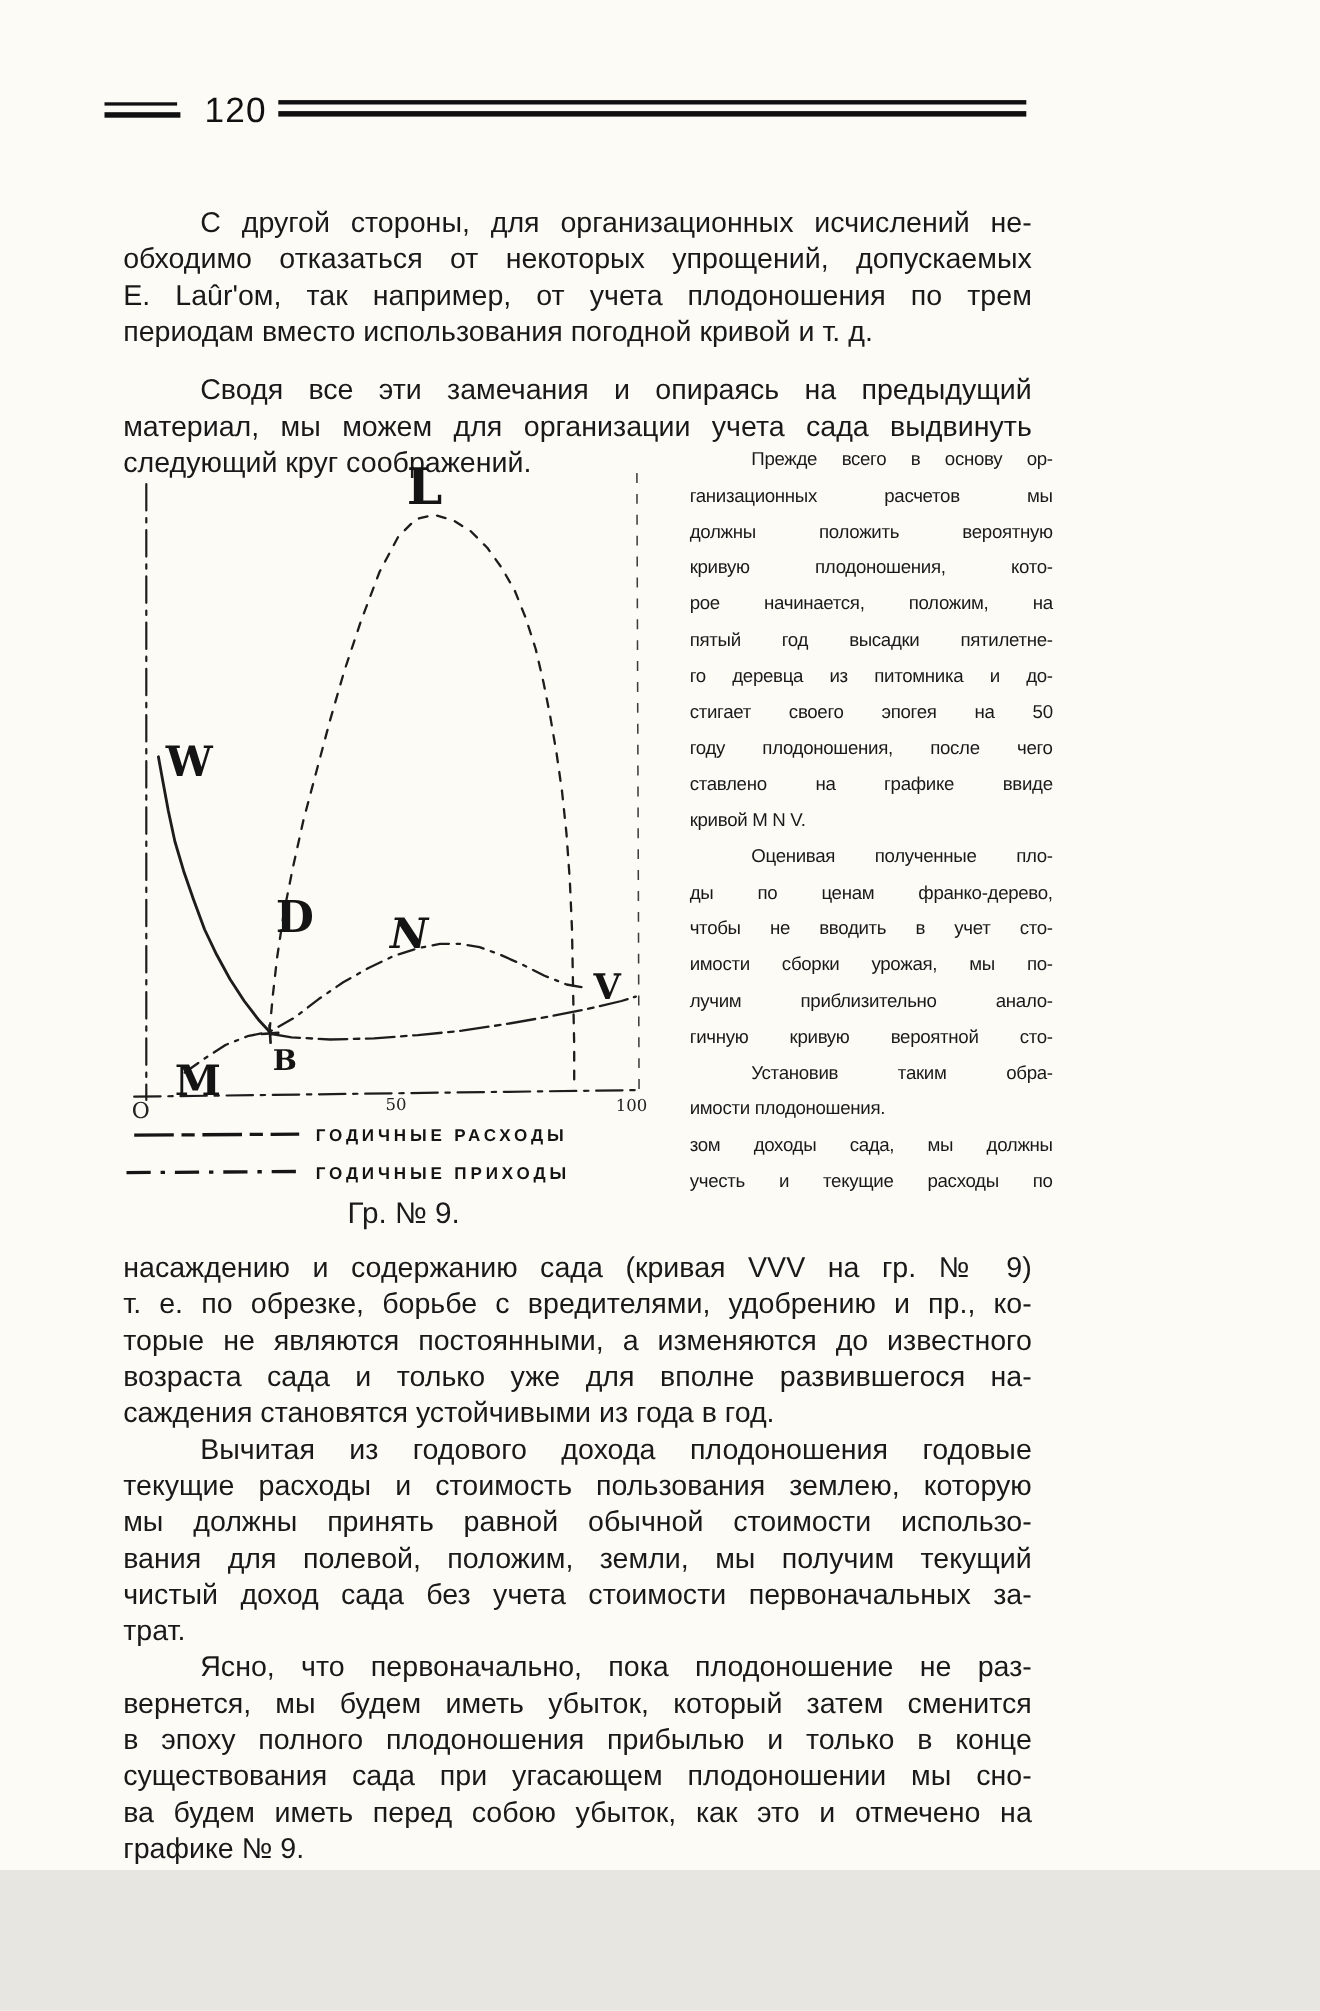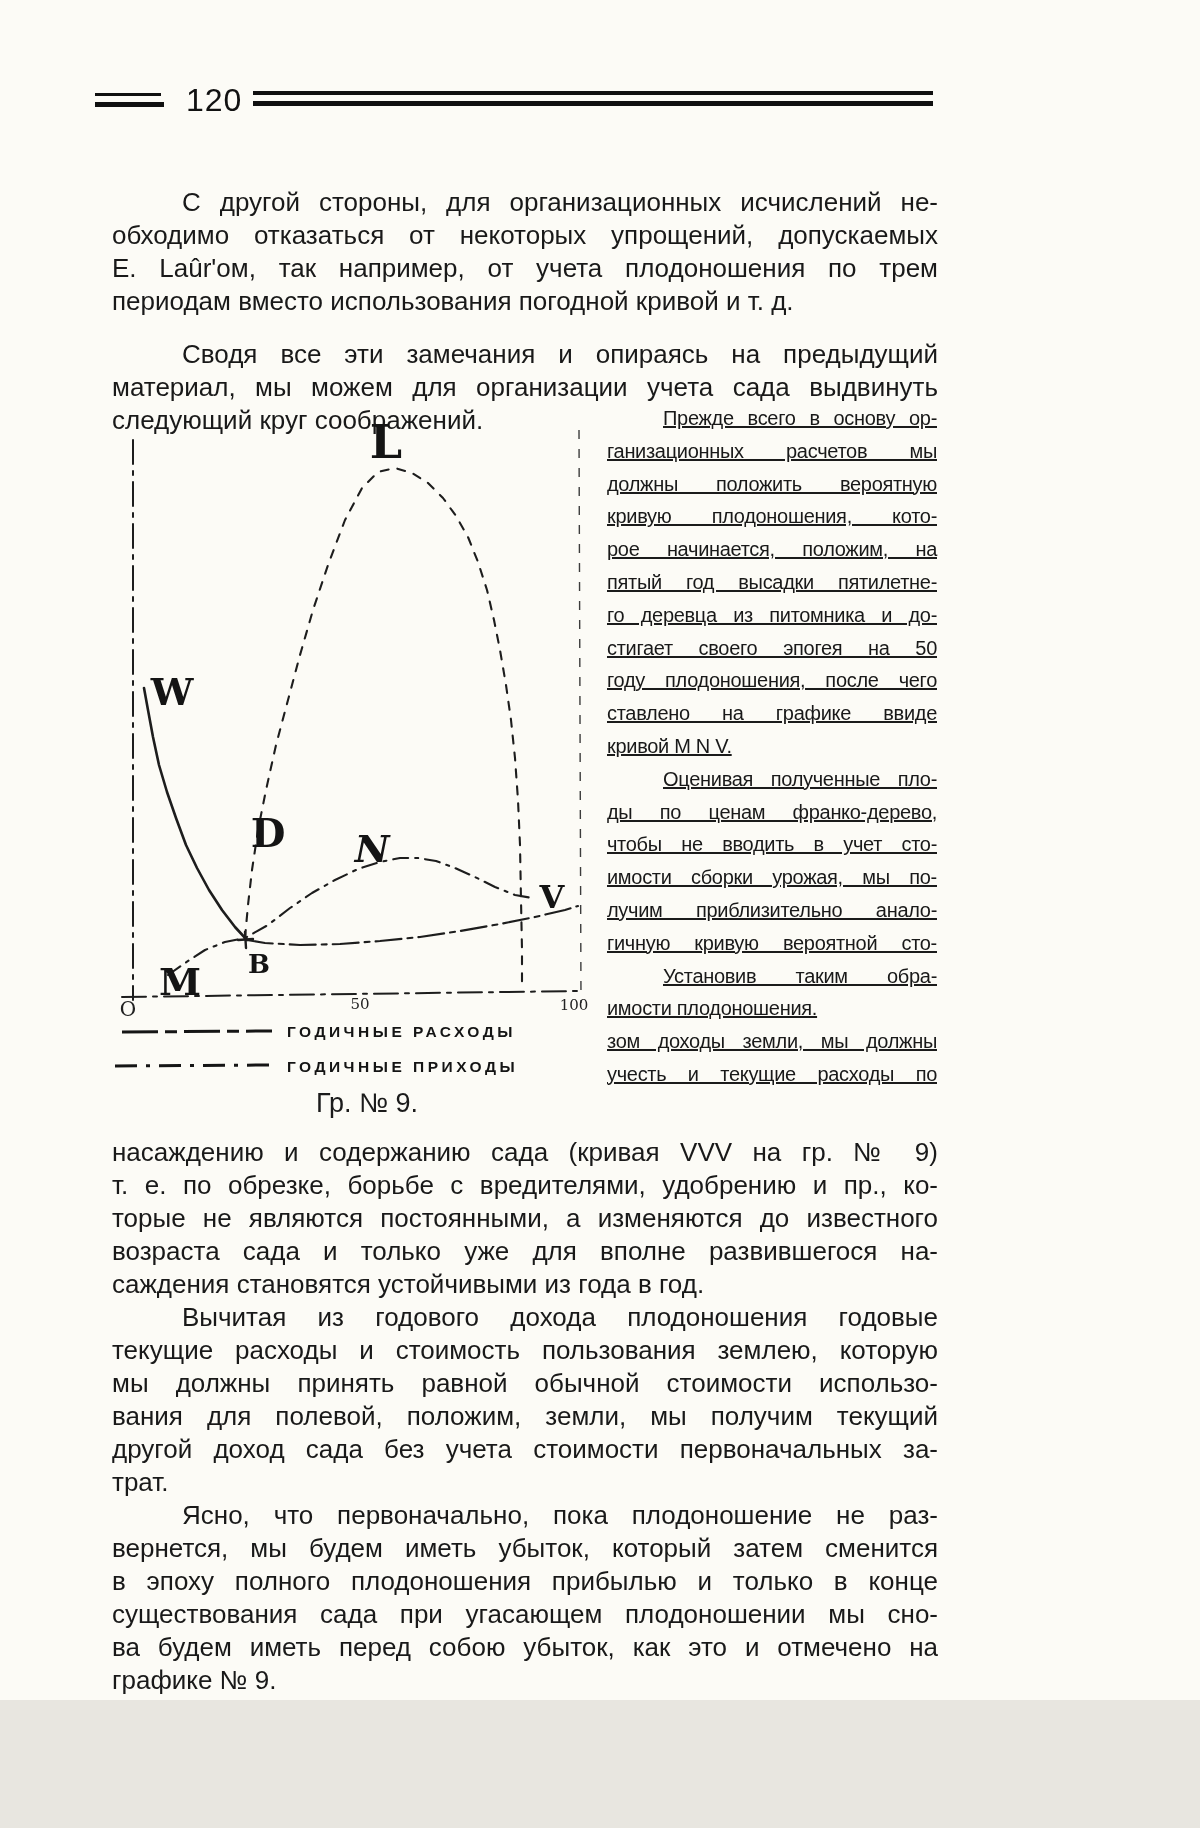--- a/index.html
+++ b/index.html
@@ -18,21 +18,21 @@
   
   .textblock{position:absolute;}
   .textblock .line{
     text-align:justify;text-align-last:justify;
     white-space:normal;color:#191919;
   }
   .textblock .line.par-end{text-align-last:left;}
   .tb-top{left:112px;top:166px;width:826px;font-size:26px;}
   .tb-top .line{height:33px;line-height:33px;}
   .tb-top .line.indent{padding-left:70px;margin-top:20px;}
-  .tb-right{left:607px;top:402px;width:330px;font-size:20px;letter-spacing:-0.3px;text-decoration:underline;}
+  .tb-right{left:627px;top:402px;width:330px;font-size:17px;letter-spacing:-0.3px;}
   .tb-right .line{height:32.8px;line-height:32.8px;}
   .tb-right .line.indent{padding-left:56px;}
   .tb-bottom{left:112px;top:1136px;width:826px;font-size:26px;}
   .tb-bottom .line{height:33px;line-height:33px;}
   .tb-bottom .line.indent{padding-left:70px;}
   
   .figure-wrap{position:absolute;left:95px;top:355px;width:495px;height:775px;}
   .curve{fill:none;stroke:#1d1d1d;stroke-linecap:round;stroke-linejoin:round;}
   .curve.solid{stroke-width:2.6;}
   .curve.longdash{stroke-width:2.1;stroke-dasharray:26 6 5 6;}
@@ -125,36 +125,36 @@
       <div class="line">ставлено на графике ввиде</div>
       <div class="line par-end">кривой M N V.</div>
       <div class="line indent">Оценивая полученные пло-</div>
       <div class="line">ды по ценам франко-дерево,</div>
       <div class="line">чтобы не вводить в учет сто-</div>
       <div class="line">имости сборки урожая, мы по-</div>
       <div class="line">лучим приблизительно анало-</div>
       <div class="line">гичную кривую вероятной сто-</div>
       <div class="line indent">Установив таким обра-</div>
       <div class="line par-end">имости плодоношения.</div>
-      <div class="line">зом доходы земли, мы должны</div>
+      <div class="line">зом доходы сада, мы должны</div>
       <div class="line">учесть и текущие расходы по</div>
     </div>
 
   <div class="textblock tb-bottom">
 
   <div class="line">насаждению и содержанию сада (кривая VVV на гр. № 9)</div>
       <div class="line">т. е. по обрезке, борьбе с вредителями, удобрению и пр., ко-</div>
       <div class="line">торые не являются постоянными, а изменяются до известного</div>
       <div class="line">возраста сада и только уже для вполне развившегося на-</div>
       <div class="line par-end">саждения становятся устойчивыми из года в год.</div>
       <div class="line indent">Вычитая из годового дохода плодоношения годовые</div>
       <div class="line">текущие расходы и стоимость пользования землею, которую</div>
       <div class="line">мы должны принять равной обычной стоимости использо-</div>
       <div class="line">вания для полевой, положим, земли, мы получим текущий</div>
-      <div class="line">другой доход сада без учета стоимости первоначальных за-</div>
+      <div class="line">чистый доход сада без учета стоимости первоначальных за-</div>
       <div class="line par-end">трат.</div>
       <div class="line indent">Ясно, что первоначально, пока плодоношение не раз-</div>
       <div class="line">вернется, мы будем иметь убыток, который затем сменится</div>
       <div class="line">в эпоху полного плодоношения прибылью и только в конце</div>
       <div class="line">существования сада при угасающем плодоношении мы сно-</div>
       <div class="line">ва будем иметь перед собою убыток, как это и отмечено на</div>
       <div class="line par-end">графике № 9.</div>
     </div>
 
   <div class="footer-credit">Библиотека Руниверс</div>

